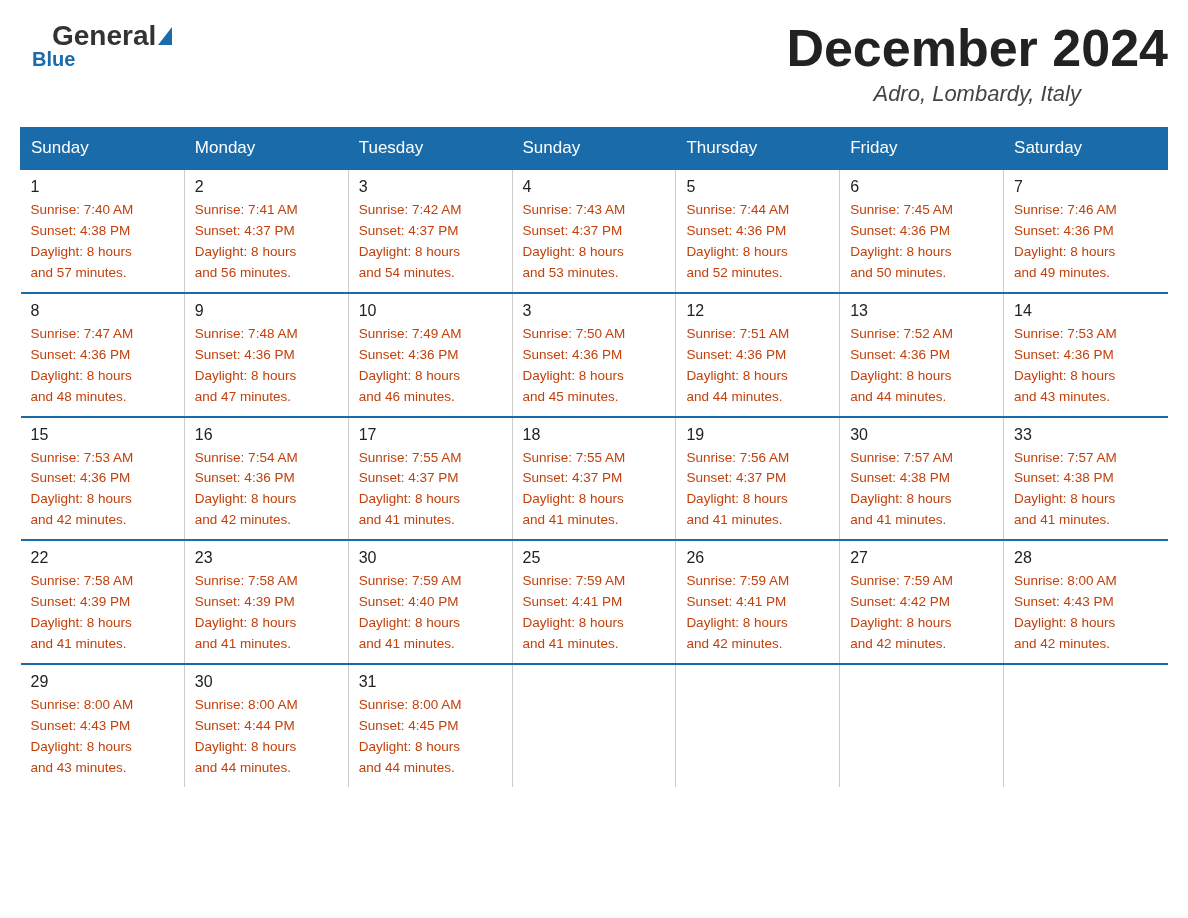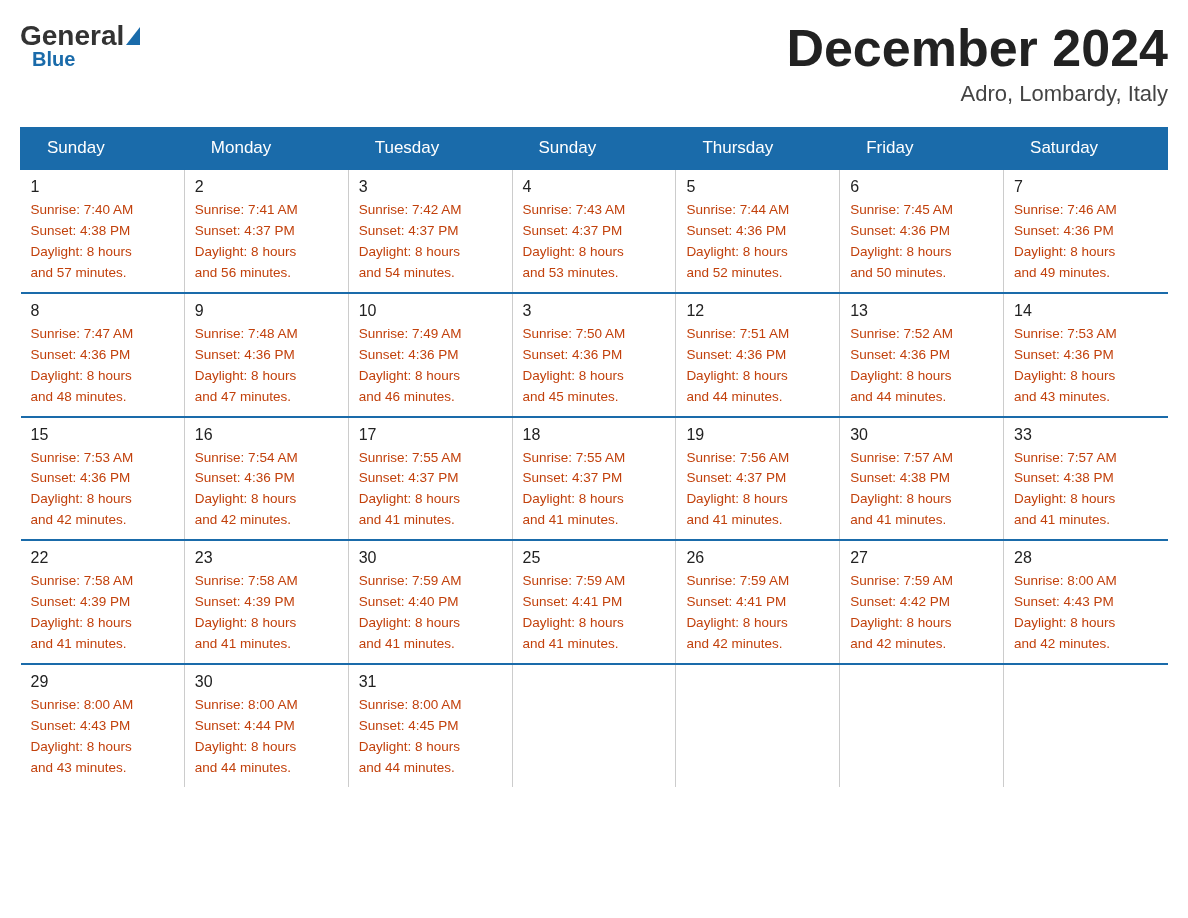--- a/index.html
+++ b/index.html
@@ -23,62 +23,64 @@
     }
     .logo-text {
       display: flex;
       align-items: center;
       font-size: 28px;
       font-weight: bold;
       color: #333;
     }
     .logo-general {
       color: #333;
+      margin-left: 32px;
     }
     .logo-triangle {
       width: 0;
       height: 0;
       border-left: 14px solid transparent;
       border-bottom: 18px solid #1a6baa;
       margin: 0 2px;
     }
     .logo-subtitle {
       color: #1a6baa;
       font-size: 20px;
       font-weight: bold;
       margin-top: -4px;
       margin-left: 12px;
     }
     .title-block {
-      text-align: right;
+      text-align: center;
     }
     .month-title {
       font-size: 52px;
       font-weight: bold;
       color: #222;
       line-height: 1.1;
     }
     .location-title {
       font-size: 22px;
       color: #444;
       margin-top: 4px;
+      font-style: italic;
     }
     table {
       width: 100%;
       border-collapse: collapse;
       table-layout: fixed;
     }
     thead tr {
       background-color: #1a6baa;
     }
     thead th {
       color: #fff;
       font-size: 17px;
       font-weight: normal;
-      padding: 10px 26px;
+      padding: 10px 10px;
       text-align: left;
       border: 1px solid #1a6baa;
     }
     tbody tr {
       border-top: 2px solid #1a6baa;
     }
     tbody td {
       vertical-align: top;
       padding: 8px 10px;
       font-size: 14px;

